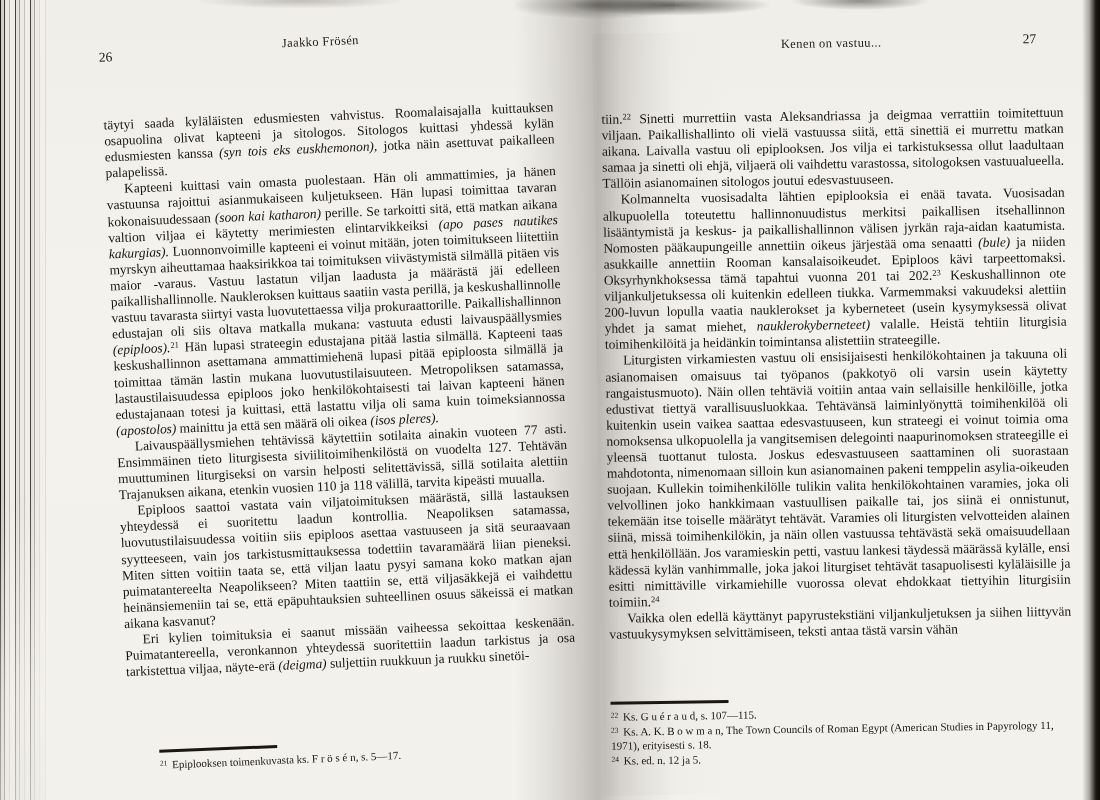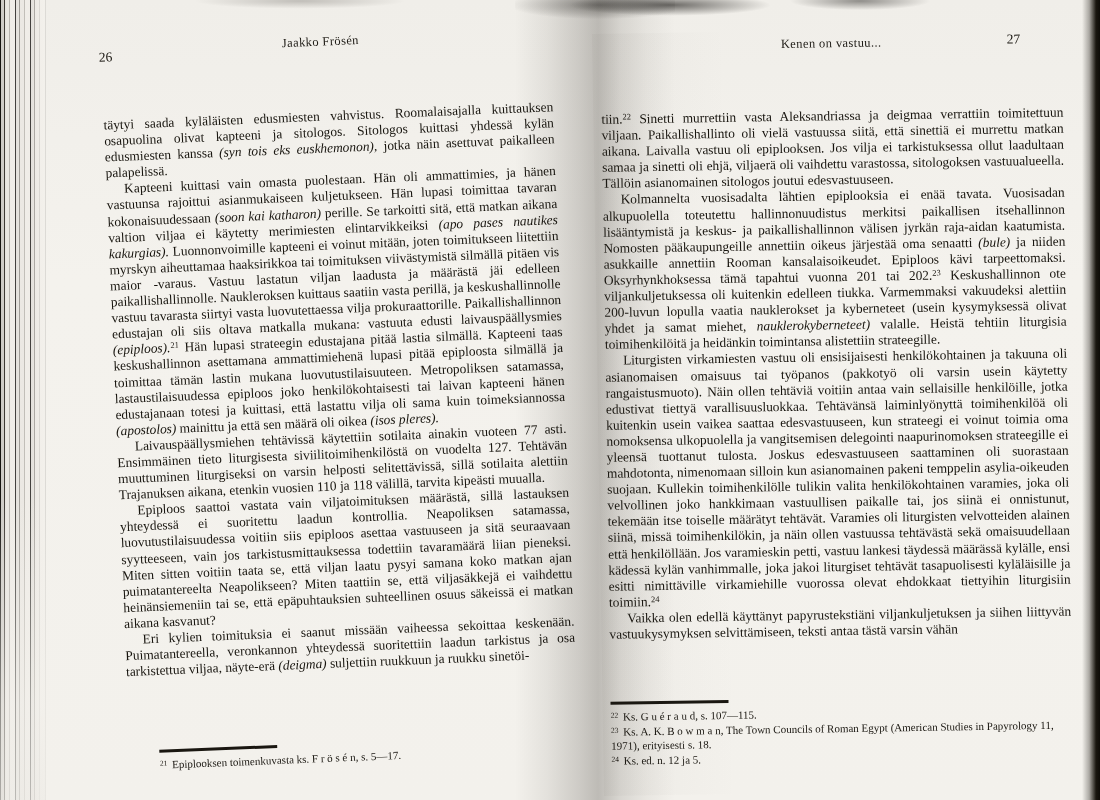--- a/index.html
+++ b/index.html
@@ -70,21 +70,21 @@
     background: linear-gradient(90deg, rgba(110,105,98,0.05), rgba(110,105,98,0) 28%);
   }
 
   .page-header { position: relative; height: 22px; }
   .running-head {
     position: absolute; left: 0; right: 0; top: 6px;
     text-align: center; font-size: 12.5px; letter-spacing: 0.4px; color: #1e1b15;
   }
   .page-num { position: absolute; top: 12px; font-size: 13.5px; }
   .page-num.pn-left  { left: 6px; }
-  .page-num.pn-right { right: 50px; top: 4px; }
+  .page-num.pn-right { right: 34px; top: 4px; }
 
   .page-body {
     margin-top: 58px; margin-left: 8px;
     width: 450px;
     font-size: 13.4px; line-height: 16.1px;
     text-align: justify;
     color: #17140e;
   }
   .right-page .page-body { width: 462px; margin-top: 56px; }
   .page-body p { margin: 0; text-indent: 18px; }

